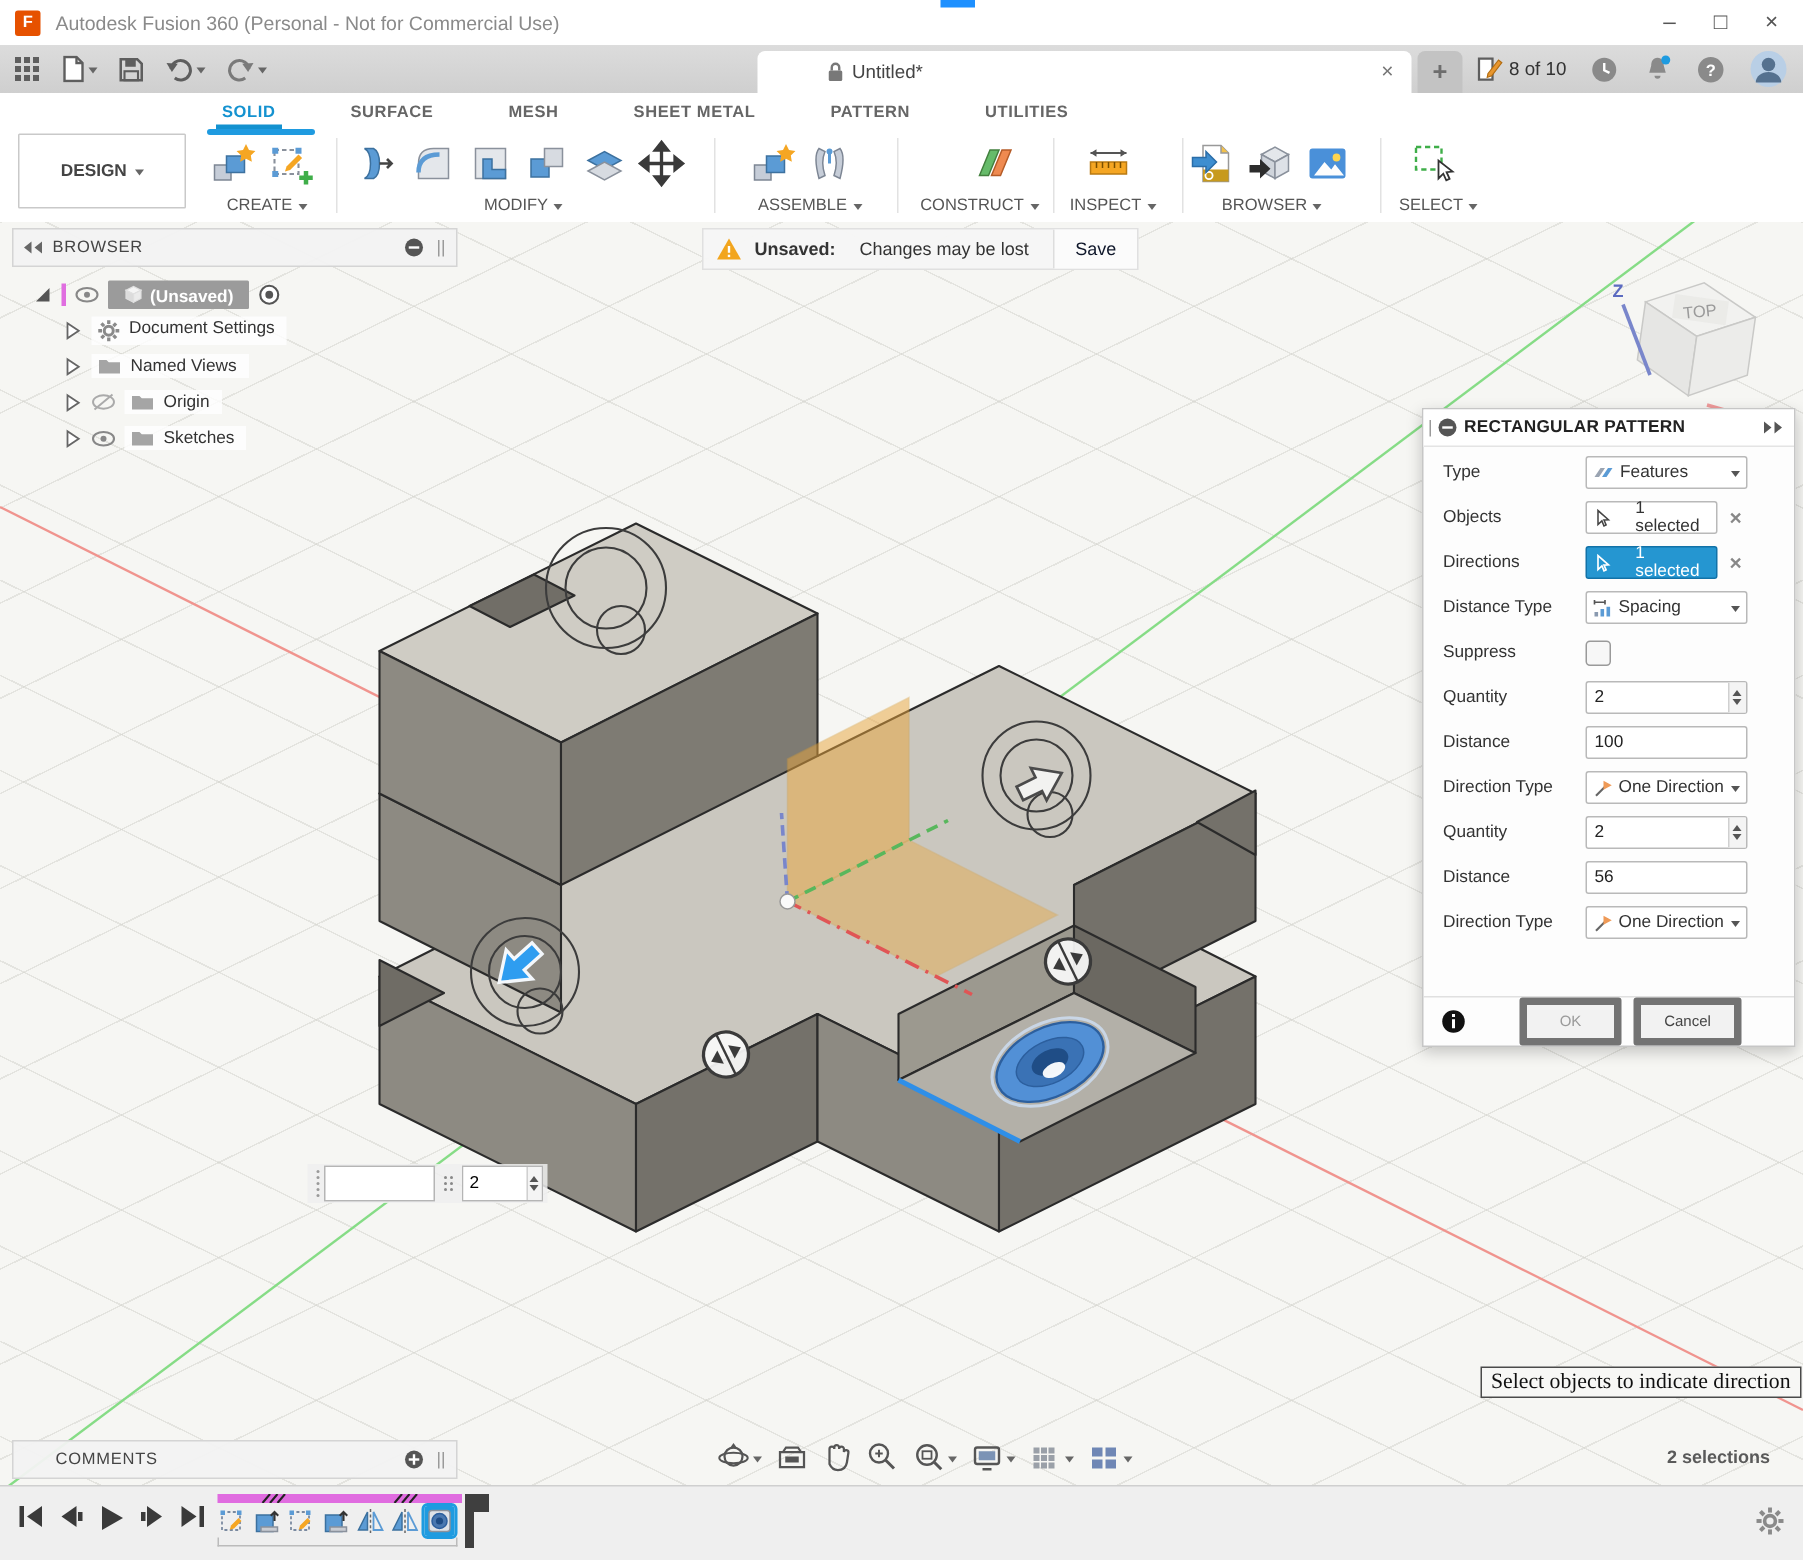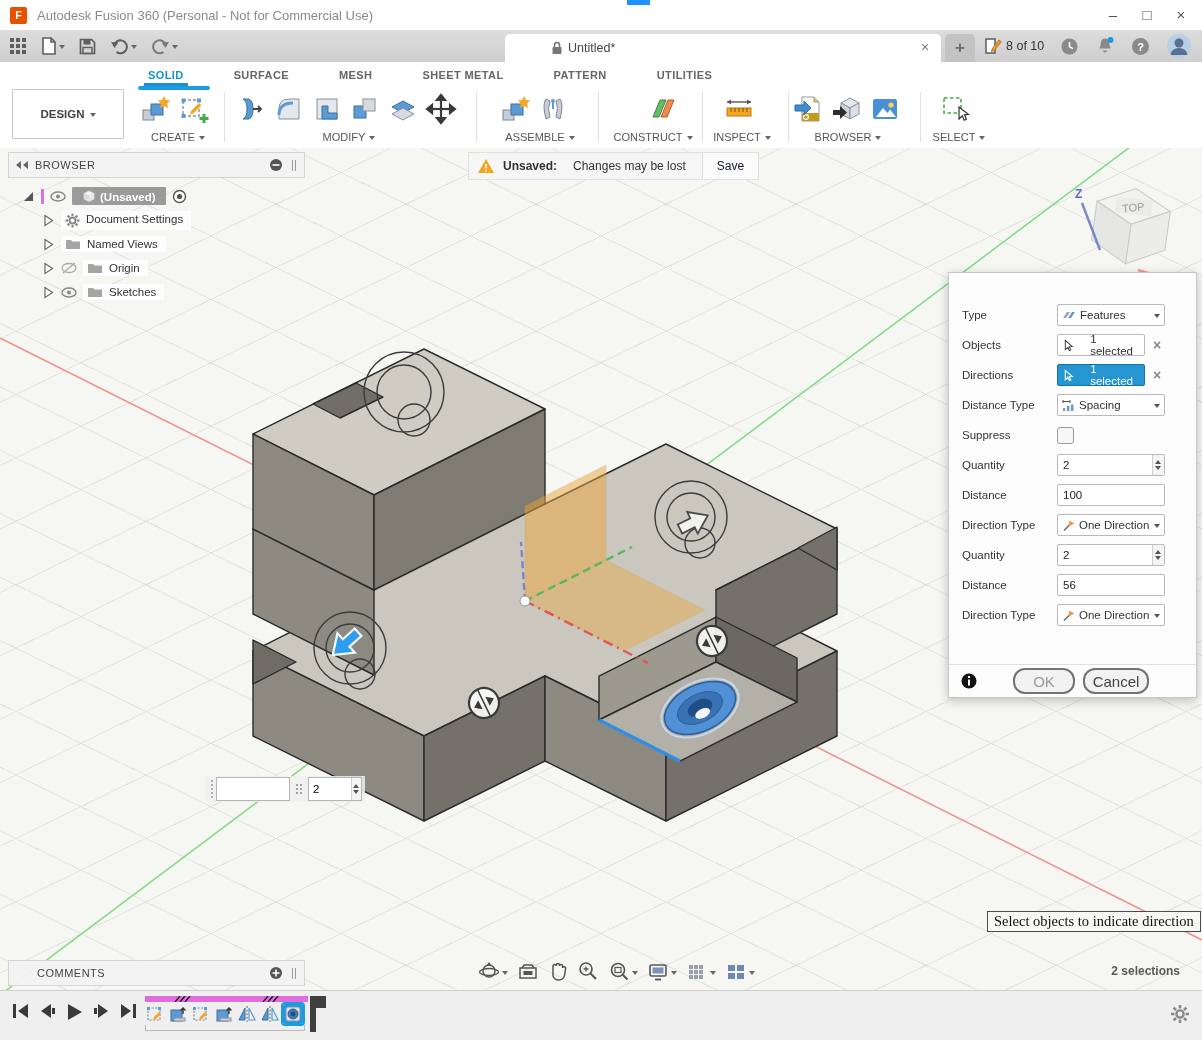--- a/index.html
+++ b/index.html
@@ -85,21 +85,21 @@
   .selbtn.active{background:#2596d1;border:1px solid #1272a8;color:#fff}
   .xbtn{margin-left:8px;color:#888;font-size:14px;font-weight:bold}
   .checkbox{width:15px;height:15px;border:1px solid #9a9a9a;border-radius:3px;background:#f7f7f7}
   .spinbox{width:108px;height:22px;border:1px solid #b9b9b9;border-radius:2px;background:#fff;display:flex;box-sizing:border-box}
   .spinbox input,.txtbox input{border:none;outline:none;width:100%;font-size:11.5px;font-family:"Liberation Sans",sans-serif;padding:0 5px;background:transparent;color:#222}
   .spin{width:14px;border-left:1px solid #d0d0d0;background:#f4f4f4;display:flex;flex-direction:column;align-items:center;justify-content:space-evenly}
   .spin .up{width:0;height:0;border:3.5px solid transparent;border-bottom:4.5px solid #555}
   .spin .dn{width:0;height:0;border:3.5px solid transparent;border-top:4.5px solid #555}
   .txtbox{width:108px;height:22px;border:1px solid #b9b9b9;border-radius:2px;background:#fff;display:flex;box-sizing:border-box}
   .dfooter{position:absolute;left:0;bottom:0;width:247px;height:32px;border-top:1px solid #e0e0e0;display:flex;align-items:center}
-  .btn{height:22px;border:2px solid #737373;border-radius:12px;background:#f2f2f2;display:flex;align-items:center;justify-content:center;font-size:15px}
+  .btn{height:22px;border:5px solid #737373;border-radius:2px;background:#f2f2f2;display:flex;align-items:center;justify-content:center;font-size:10px}
   .dd-caret{width:0;height:0;border:3.5px solid transparent;border-top:4.5px solid #555;margin-top:4px}
 
   
   .dirtip{left:987px;top:763px;background:#f7f7f5;border:1px solid #4a4a4a;padding:1px 6px;
           font-family:"Liberation Serif",serif;font-size:14.5px;color:#111}
   .selstatus{left:0;top:816px;width:1180px;text-align:right;font-size:12px;font-weight:bold;color:#5a5a5a}
 
   
   .comments{left:8px;top:812px;width:297px}
   .navbar{left:478px;top:810px;height:28px;display:flex;align-items:center;gap:9px}
@@ -698,20 +698,33 @@
       <span class="fi-qty">
         <input style="border: none; outline: none; width: 100%; font-size: 11.5px; padding: 0px 4px; font-family: &quot;Liberation Sans&quot;, sans-serif;" value="2">
         <span class="spin">
             <span class="up"></span>
             <span class="dn"></span>
           </span>
       </span>
     </div>
 
     <div class="abs dialog">
+      <div class="dlghead">
+        <span class="grip">
+            <i></i>
+          </span>
+        <svg width="14" height="14" viewBox="0 0 14 14">
+          <circle cx="7" cy="7" r="6" fill="#555"></circle>
+            <rect x="3.5" y="6.2" width="7" height="1.6" fill="#fff"></rect>
+        </svg>
+        <span class="dlgtitle">RECTANGULAR PATTERN</span>
+        <svg width="16" height="10" viewBox="0 0 16 10" style="margin-left:auto;margin-right:6px">
+          <path d="M2 1 L7 5 L2 9z M9 1 L14 5 L9 9z" fill="#555"></path>
+        </svg>
+      </div>
 
       <div class="drow" style="top:30px">
         <span class="dlabel">Type</span>
         <div class="dctrl">
             <div class="dropdown">
           <svg width="14" height="12" viewBox="0 0 14 12">
             <path d="M1 9 L5 3 H8 L4 9z" fill="#9aa4b2"></path>
                 <path d="M6 9 L10 3 H13 L9 9z" fill="#5b9bd5"></path>
           </svg>
           <span>Features</span>

